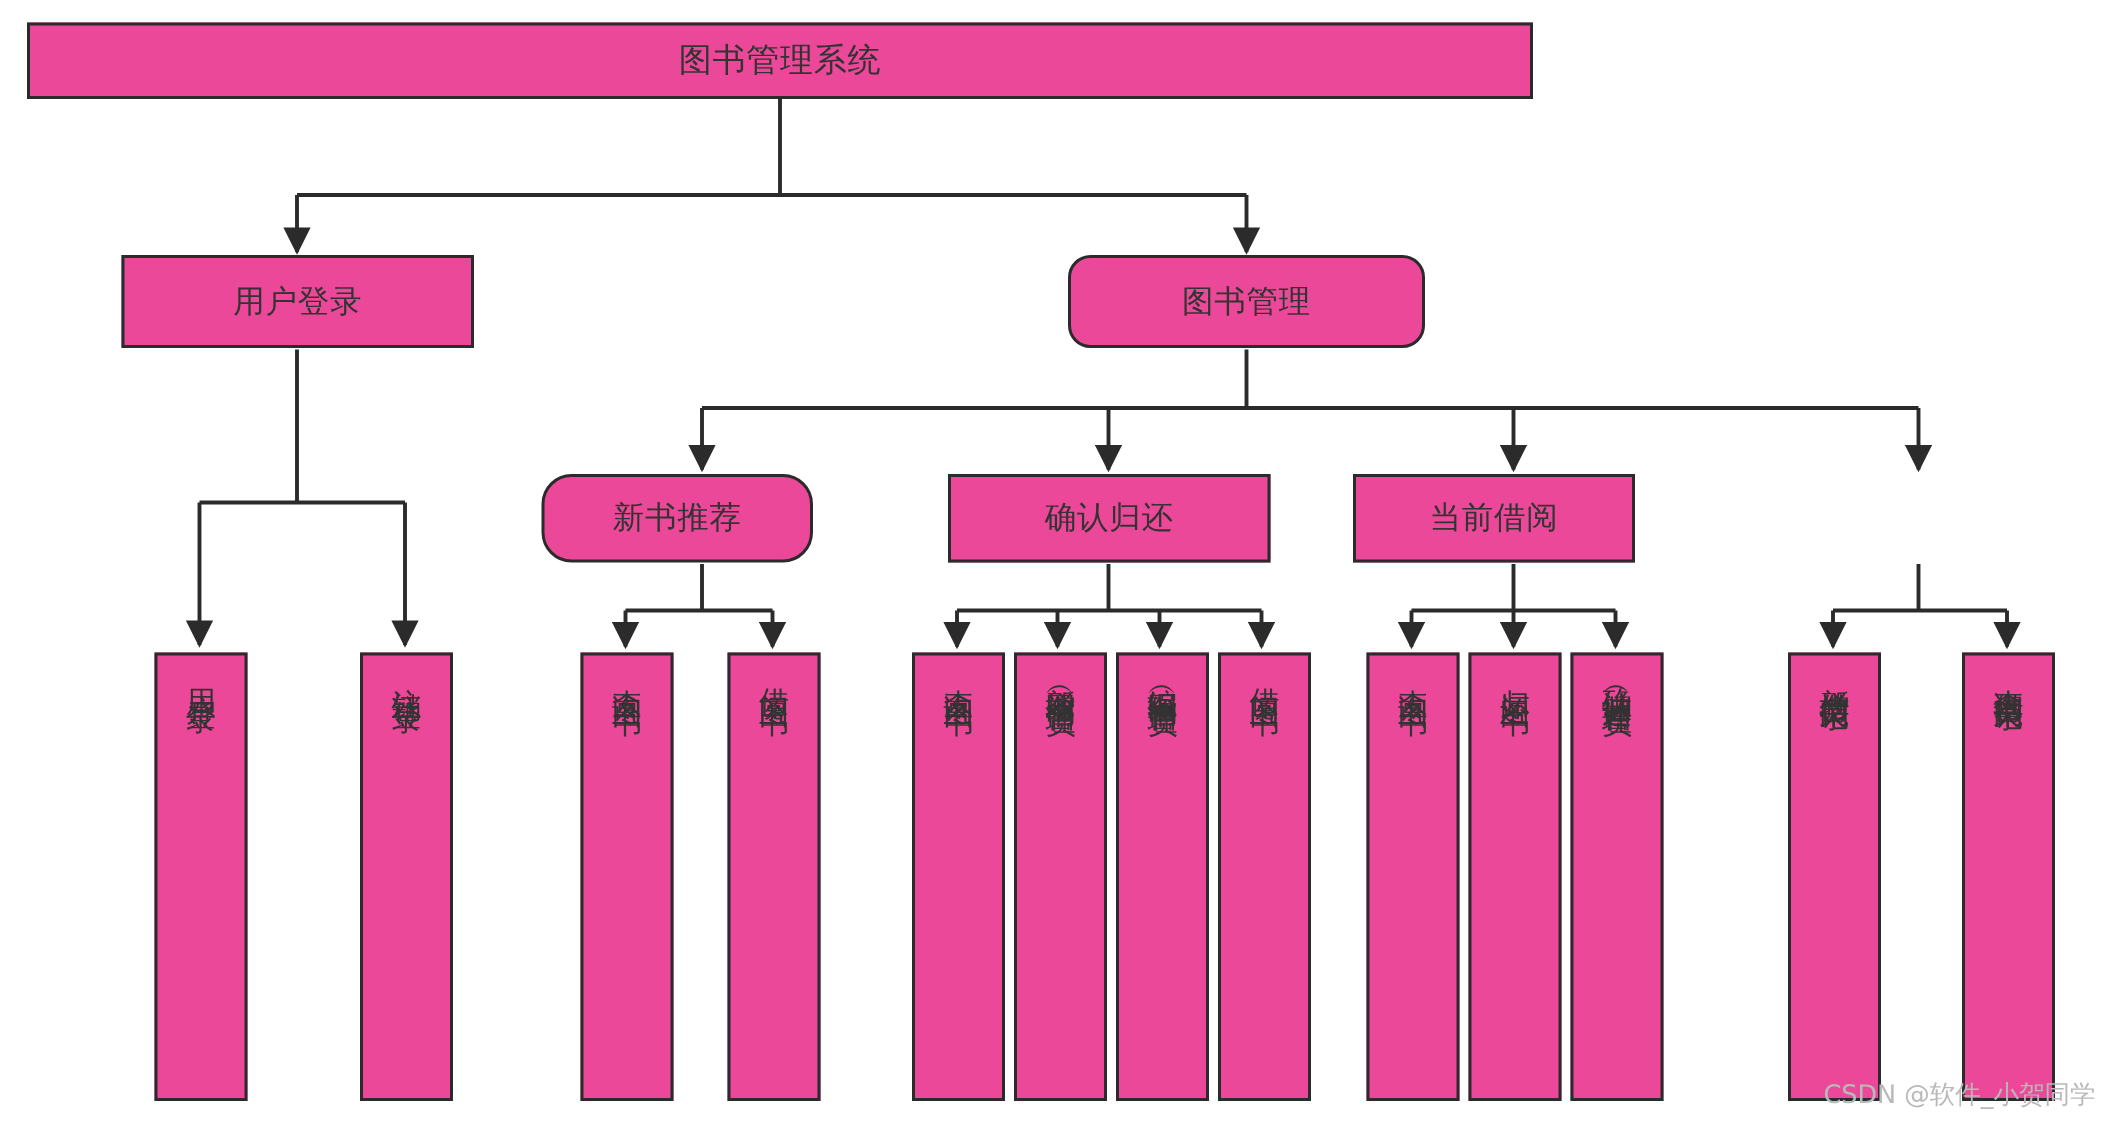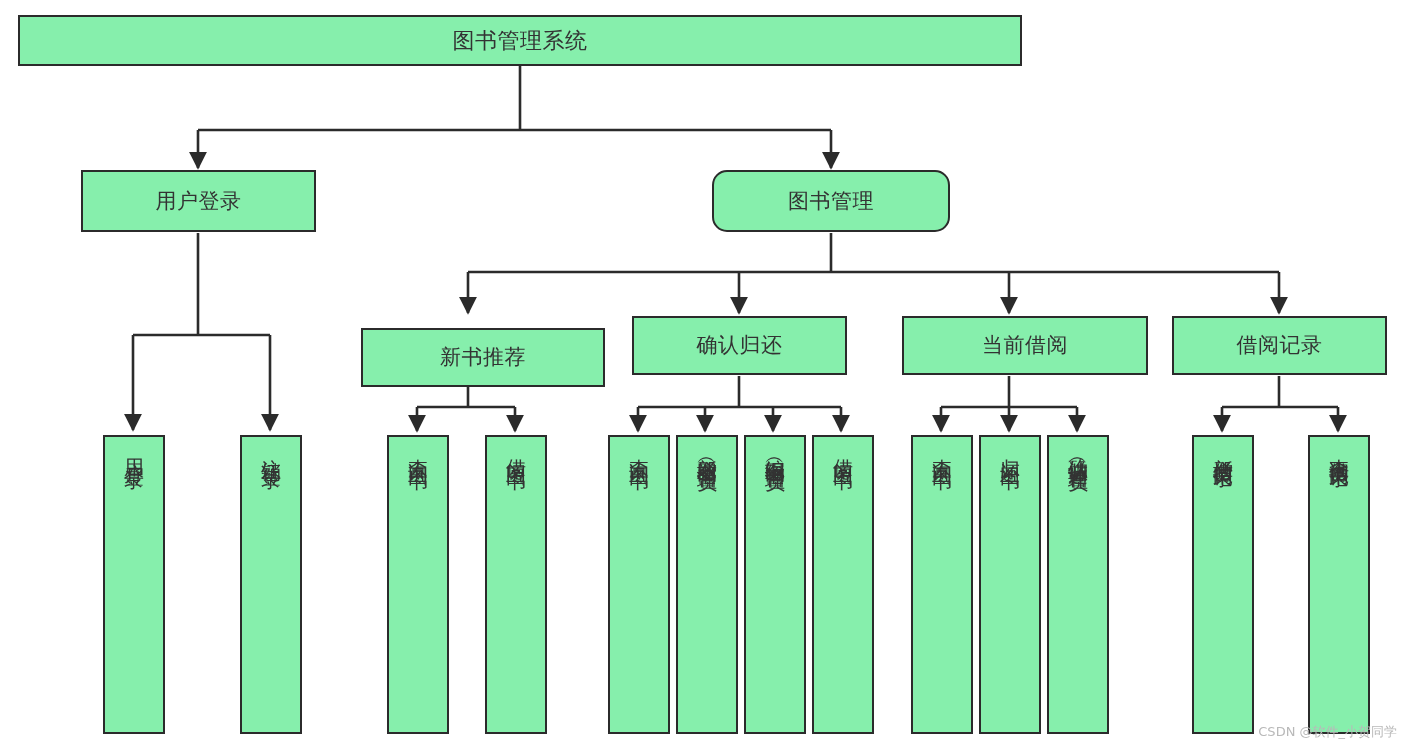--- a/index.html
+++ b/index.html
@@ -22,21 +22,21 @@
     position: absolute;
     left: 0;
     top: 0;
     width: 1405px;
     height: 747px;
     pointer-events: none;
   }
   .node {
     position: absolute;
     box-sizing: border-box;
-    background: #86efac;
+    background: #ec4899;
     border: 2px solid #2b2b2b;
     display: flex;
     align-items: center;
     justify-content: center;
     color: #2f2f2f;
     z-index: 2;
   }
   .node-label {
     display: block;
     text-align: center;
@@ -67,21 +67,21 @@
     white-space: nowrap;
     -webkit-writing-mode: vertical-rl;
   }
   .node.v.tall .node-label {
     letter-spacing: 2px;
   }
   .watermark {
     position: absolute;
     right: 8px;
     bottom: 6px;
-    font-size: 13px;
+    font-size: 17px;
     color: #b9b9b9;
     white-space: nowrap;
     z-index: 3;
     font-family: "DejaVu Sans", "Liberation Sans", sans-serif;
   }
 </style>
 </head>
 <body>
 
 <div id="diagram-root">
@@ -141,35 +141,32 @@
   </div>
 
   <div class="node h" style="left:81px; top:170px; width:235px; height:62px;">
     <span class="node-label">用户登录</span>
   </div>
 
   <div class="node h" style="left:712px; top:170px; width:238px; height:62px;border-radius:15px;">
     <span class="node-label">图书管理</span>
   </div>
 
-  <div class="node h" style="left:361px; top:328px; width:244px; height:59px;">
+  <div class="node h" style="left:361px; top:316px; width:181px; height:59px;border-radius:20px;">
     <span class="node-label">新书推荐</span>
   </div>
 
   <div class="node h" style="left:632px; top:316px; width:215px; height:59px;">
     <span class="node-label">确认归还</span>
   </div>
 
-  <div class="node h" style="left:902px; top:316px; width:246px; height:59px;">
+  <div class="node h" style="left:902px; top:316px; width:188px; height:59px;">
     <span class="node-label">当前借阅</span>
   </div>
 
-  <div class="node h" style="left:1172px; top:316px; width:215px; height:59px;">
-    <span class="node-label">借阅记录</span>
-  </div>
 
   <div class="node v" style="left:103px; top:435px; width:62px; height:299px;">
     <span class="node-label">用户登录</span>
   </div>
   <div class="node v" style="left:240px; top:435px; width:62px; height:299px;">
     <span class="node-label">注销登录</span>
   </div>
 
   <div class="node v" style="left:387px; top:435px; width:62px; height:299px;">
     <span class="node-label">查询图书</span>

